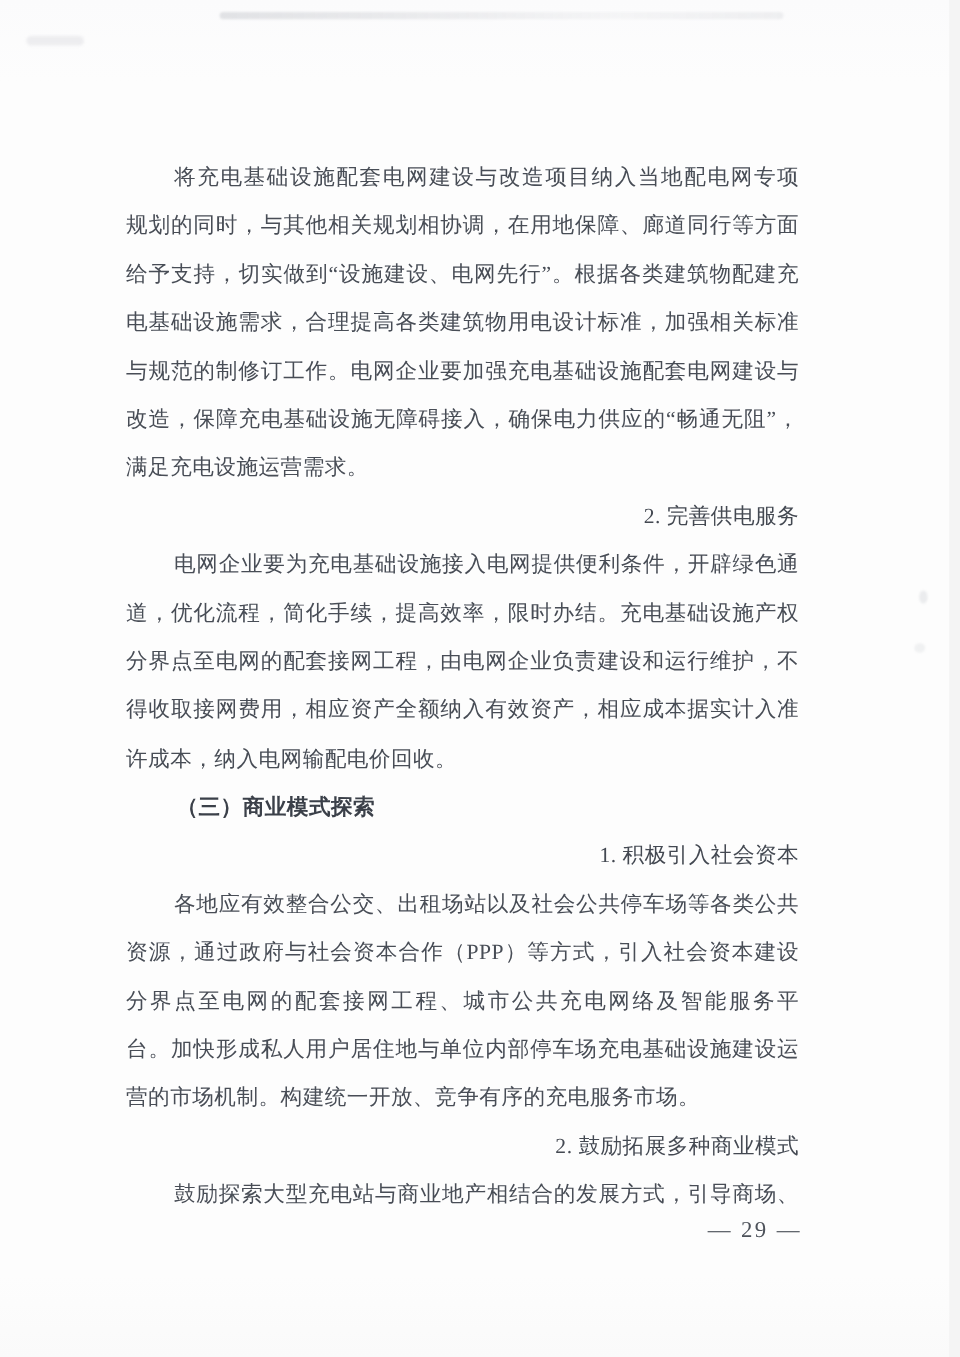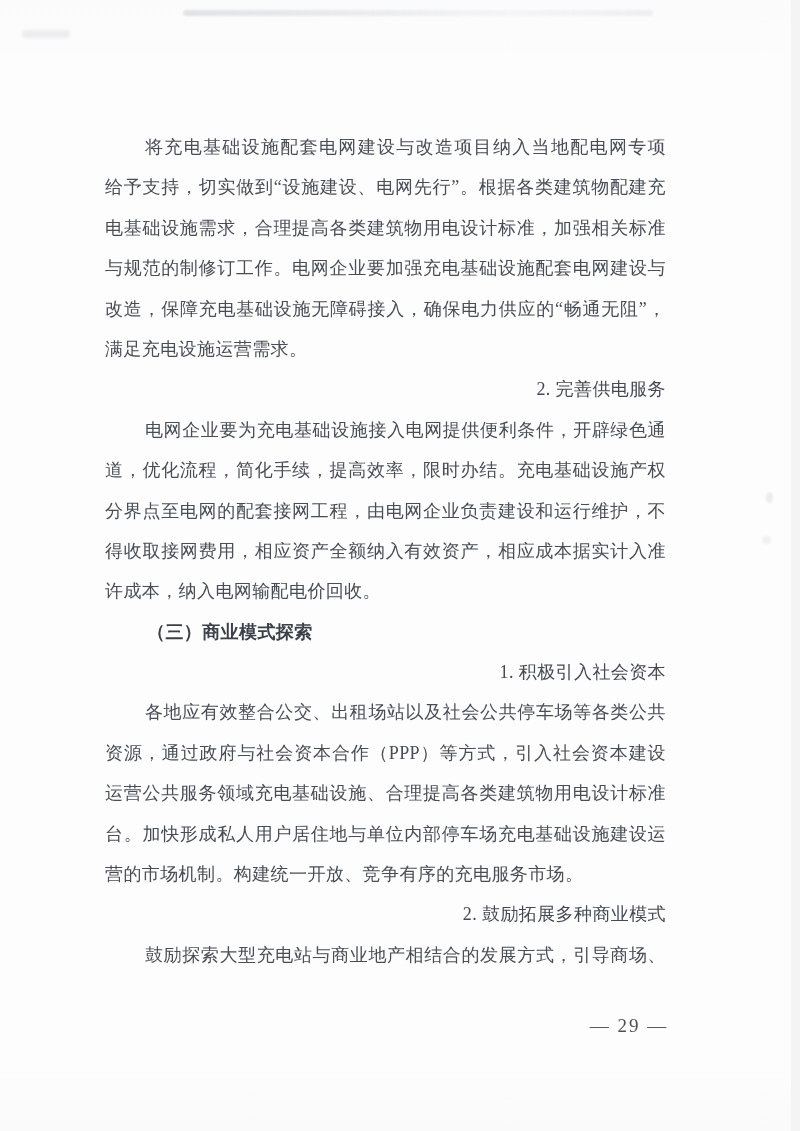--- a/index.html
+++ b/index.html
@@ -70,36 +70,37 @@
 
 <div id="page">
 
   <div id="streak-top" class="artifact"></div>
   <div id="smudge-topleft" class="artifact"></div>
   <div id="speck-right-1" class="artifact"></div>
   <div id="speck-right-2" class="artifact"></div>
 
   <div id="content">
     <div class="line just indent">将充电基础设施配套电网建设与改造项目纳入当地配电网专项</div>
+    <div class="line just">规划的同时，与其他相关规划相协调，在用地保障、廊道同行等方面</div>
     <div class="line just">给予支持，切实做到“设施建设、电网先行”。根据各类建筑物配建充</div>
     <div class="line just">电基础设施需求，合理提高各类建筑物用电设计标准，加强相关标准</div>
     <div class="line just">与规范的制修订工作。电网企业要加强充电基础设施配套电网建设与</div>
     <div class="line just">改造，保障充电基础设施无障碍接入，确保电力供应的“畅通无阻”，</div>
     <div class="line">满足充电设施运营需求。</div>
     <div class="line h-num">2. 完善供电服务</div>
     <div class="line just indent">电网企业要为充电基础设施接入电网提供便利条件，开辟绿色通</div>
     <div class="line just">道，优化流程，简化手续，提高效率，限时办结。充电基础设施产权</div>
     <div class="line just">分界点至电网的配套接网工程，由电网企业负责建设和运行维护，不</div>
     <div class="line just">得收取接网费用，相应资产全额纳入有效资产，相应成本据实计入准</div>
     <div class="line">许成本，纳入电网输配电价回收。</div>
     <div class="line h-bold">（三）商业模式探索</div>
     <div class="line h-num">1. 积极引入社会资本</div>
     <div class="line just indent">各地应有效整合公交、出租场站以及社会公共停车场等各类公共</div>
     <div class="line just">资源，通过政府与社会资本合作（PPP）等方式，引入社会资本建设</div>
-    <div class="line just">运营公共服务领域充电基础设施、合理提高各类建筑物用电设计标准</div>
+    <div class="line just">分界点至电网的配套接网工程、城市公共充电网络及智能服务平</div>
     <div class="line just">台。加快形成私人用户居住地与单位内部停车场充电基础设施建设运</div>
     <div class="line">营的市场机制。构建统一开放、竞争有序的充电服务市场。</div>
     <div class="line h-num">2. 鼓励拓展多种商业模式</div>
     <div class="line just indent">鼓励探索大型充电站与商业地产相结合的发展方式，引导商场、</div>
   </div>
 
   <div id="page-number">— 29 —</div>
 
 </div>
 

